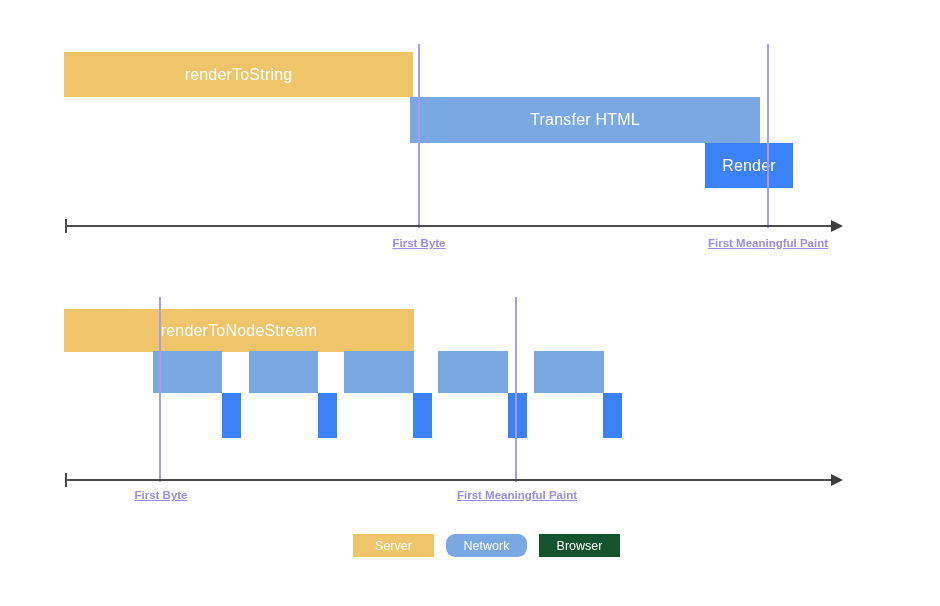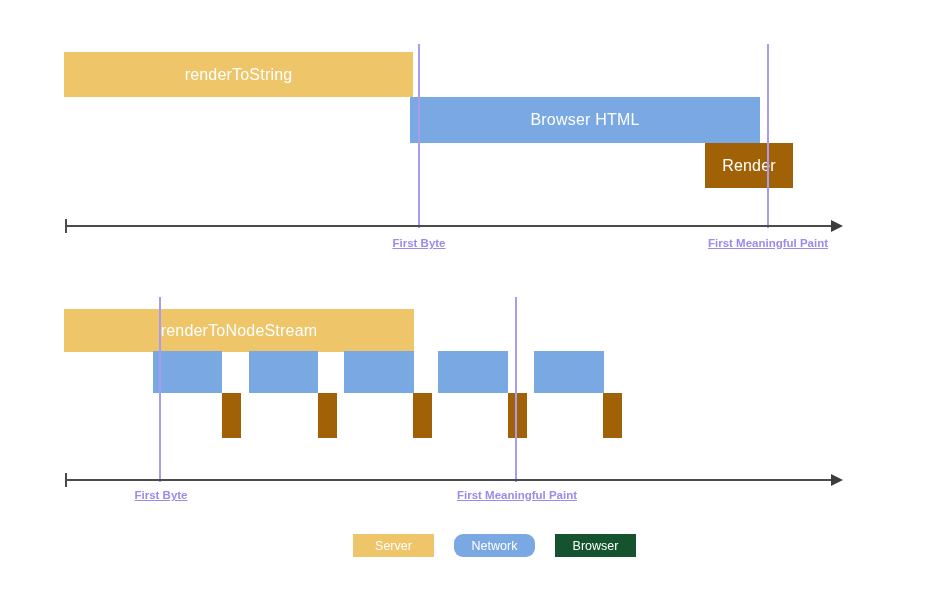--- a/index.html
+++ b/index.html
@@ -26,21 +26,21 @@
     display: flex;
     align-items: center;
     justify-content: center;
     color: #ffffff;
     font-size: 16px;
     letter-spacing: 0.2px;
     white-space: nowrap;
   }
   .bar.server   { background: #eec569; }
   .bar.network  { background: #7aa8e3; }
-  .bar.browser  { background: #a16207; }
+  .bar.browser  { background: #3b82f6; }
 
   .marker-line {
     position: absolute;
     width: 2px;
     background: #a99cf0;
   }
   .axis-line {
     position: absolute;
     height: 2px;
     background: #4b4b4b;
@@ -62,21 +62,21 @@
     color: #9b8bea;
     font-size: 11.5px;
     font-weight: bold;
     white-space: nowrap;
     transform: translateX(-50%);
     text-decoration: underline;
   }
   .legend {
     position: absolute;
     display: flex;
-    gap: 20px;
+    gap: 12px;
   }
   .legend-item {
     width: 81px;
     height: 23px;
     display: flex;
     align-items: center;
     justify-content: center;
     color: #ffffff;
     font-size: 12.5px;
     box-sizing: border-box;
@@ -90,21 +90,21 @@
 
 <div id="stage">
 
   <div>
 
     <div class="bar server" style="left:64px; top:52px; width:349px; height:45px;">
       <span>renderToString</span>
     </div>
 
     <div class="bar network" style="left:410px; top:97px; width:350px; height:46px;">
-      <span>Browser HTML</span>
+      <span>Transfer HTML</span>
     </div>
 
     <div class="bar browser" style="left:705px; top:143px; width:88px; height:45px;">
       <span>Render</span>
     </div>
 
     <div class="marker-line" style="left:418px; top:44px; height:184px;"></div>
     <div class="marker-line" style="left:767px; top:44px; height:184px;"></div>
 
     <div class="axis-cap" style="left:65px; top:219px; height:14px;"></div>

